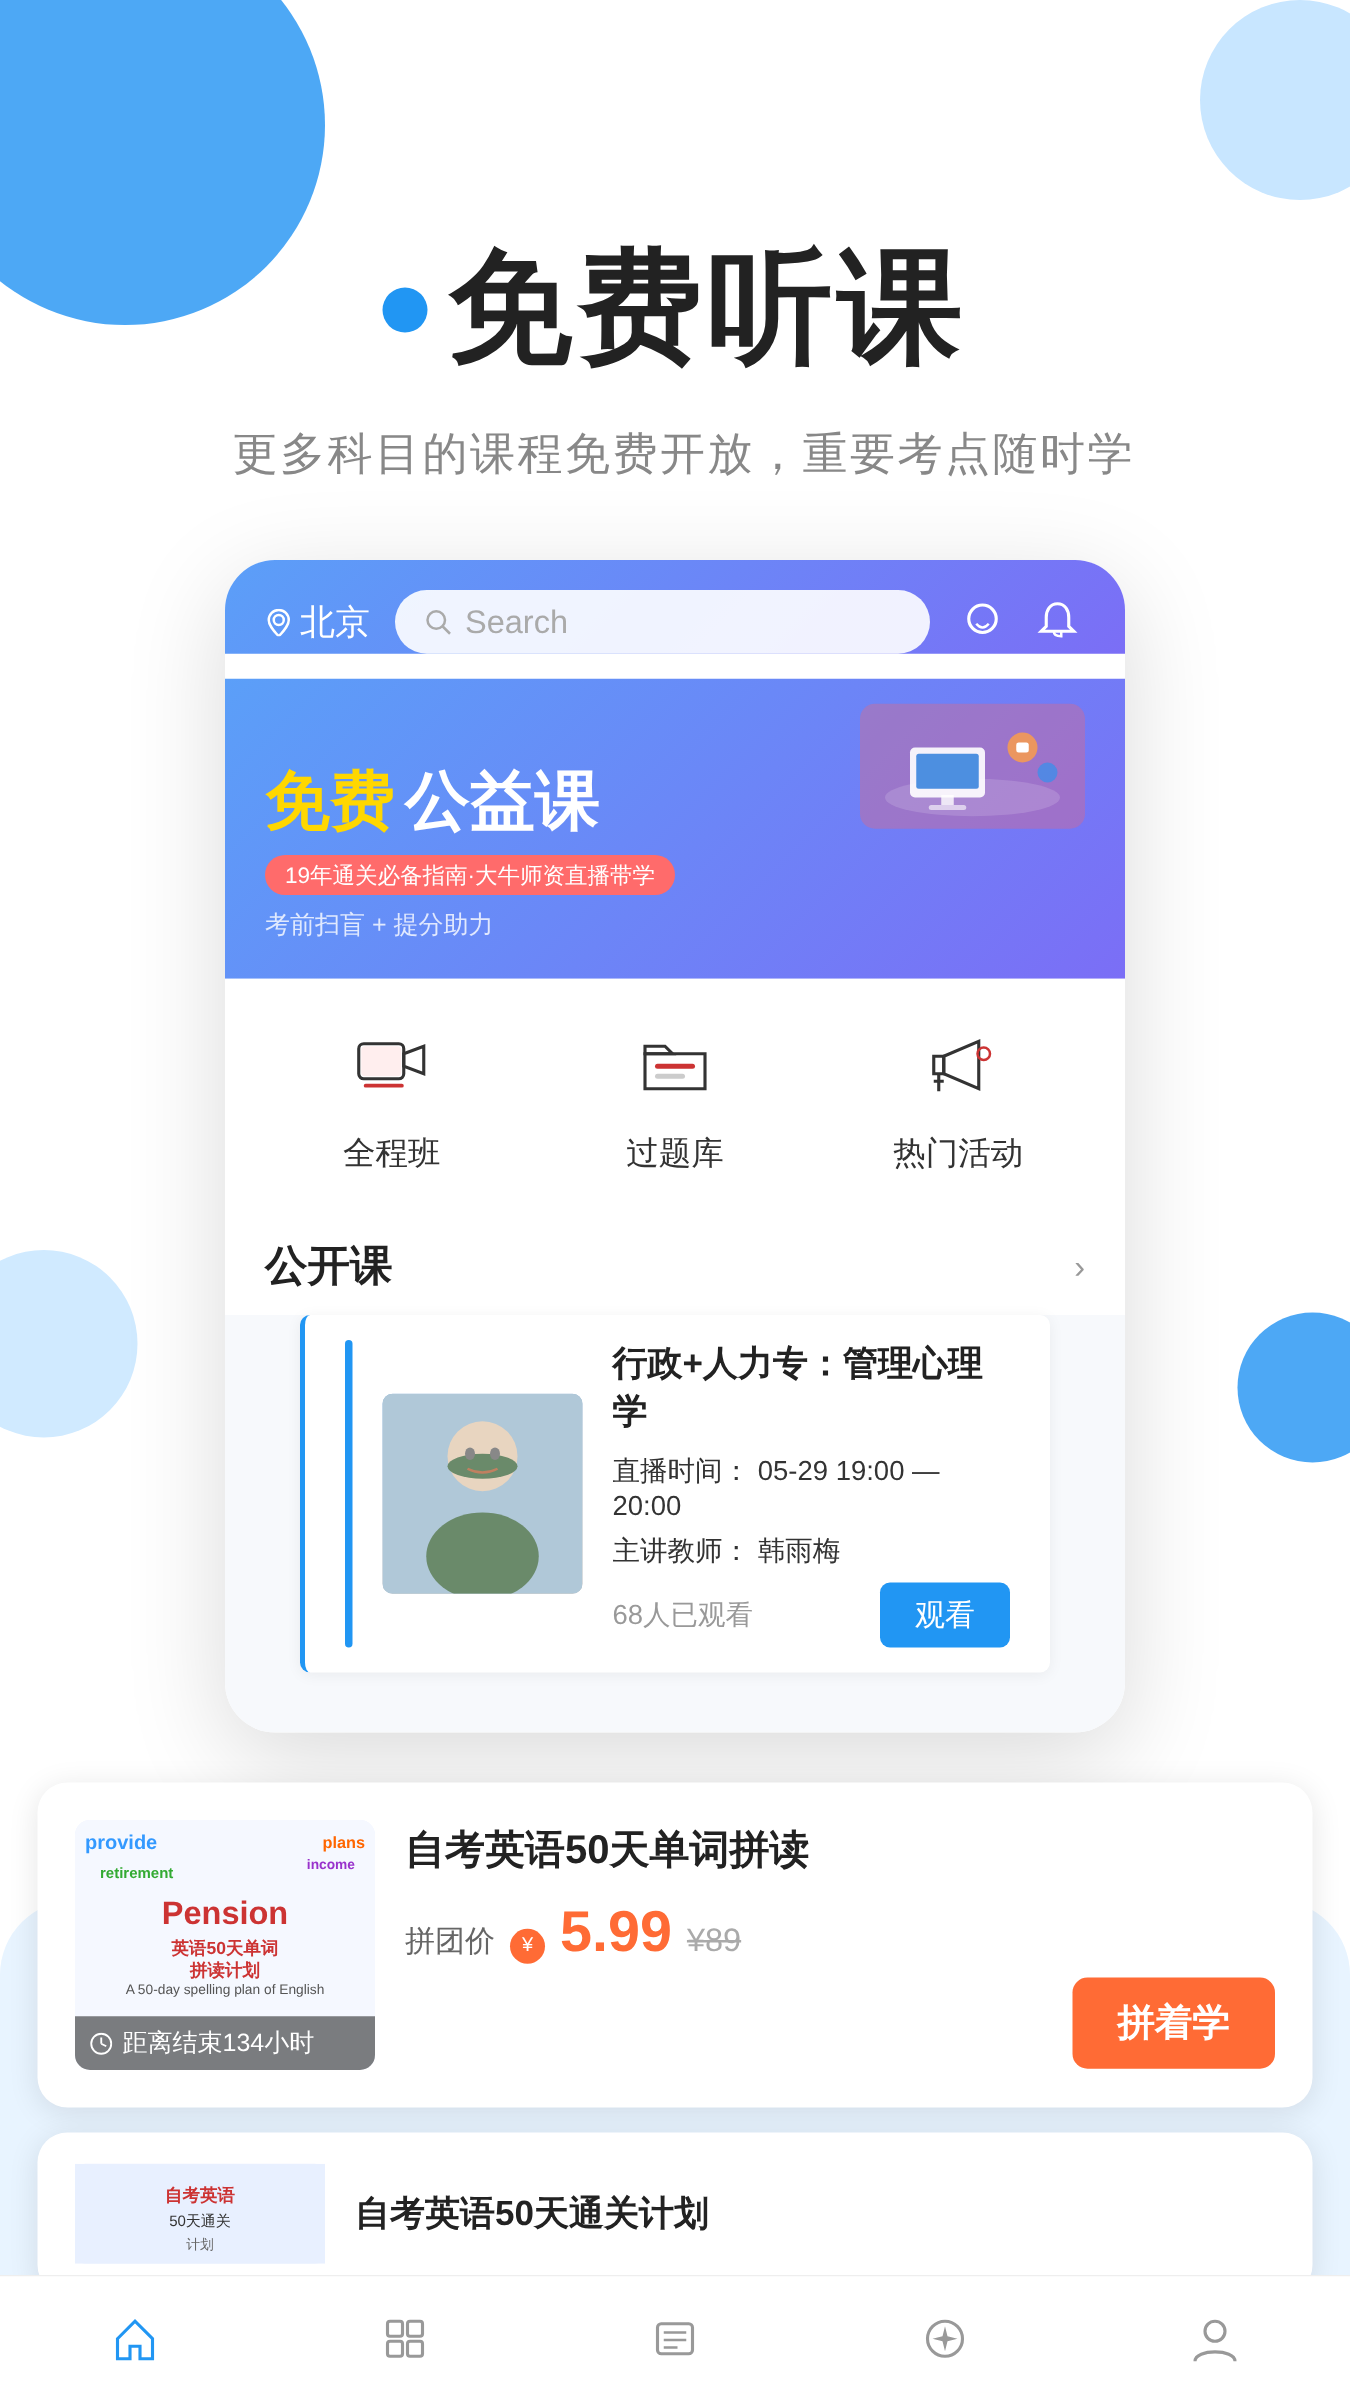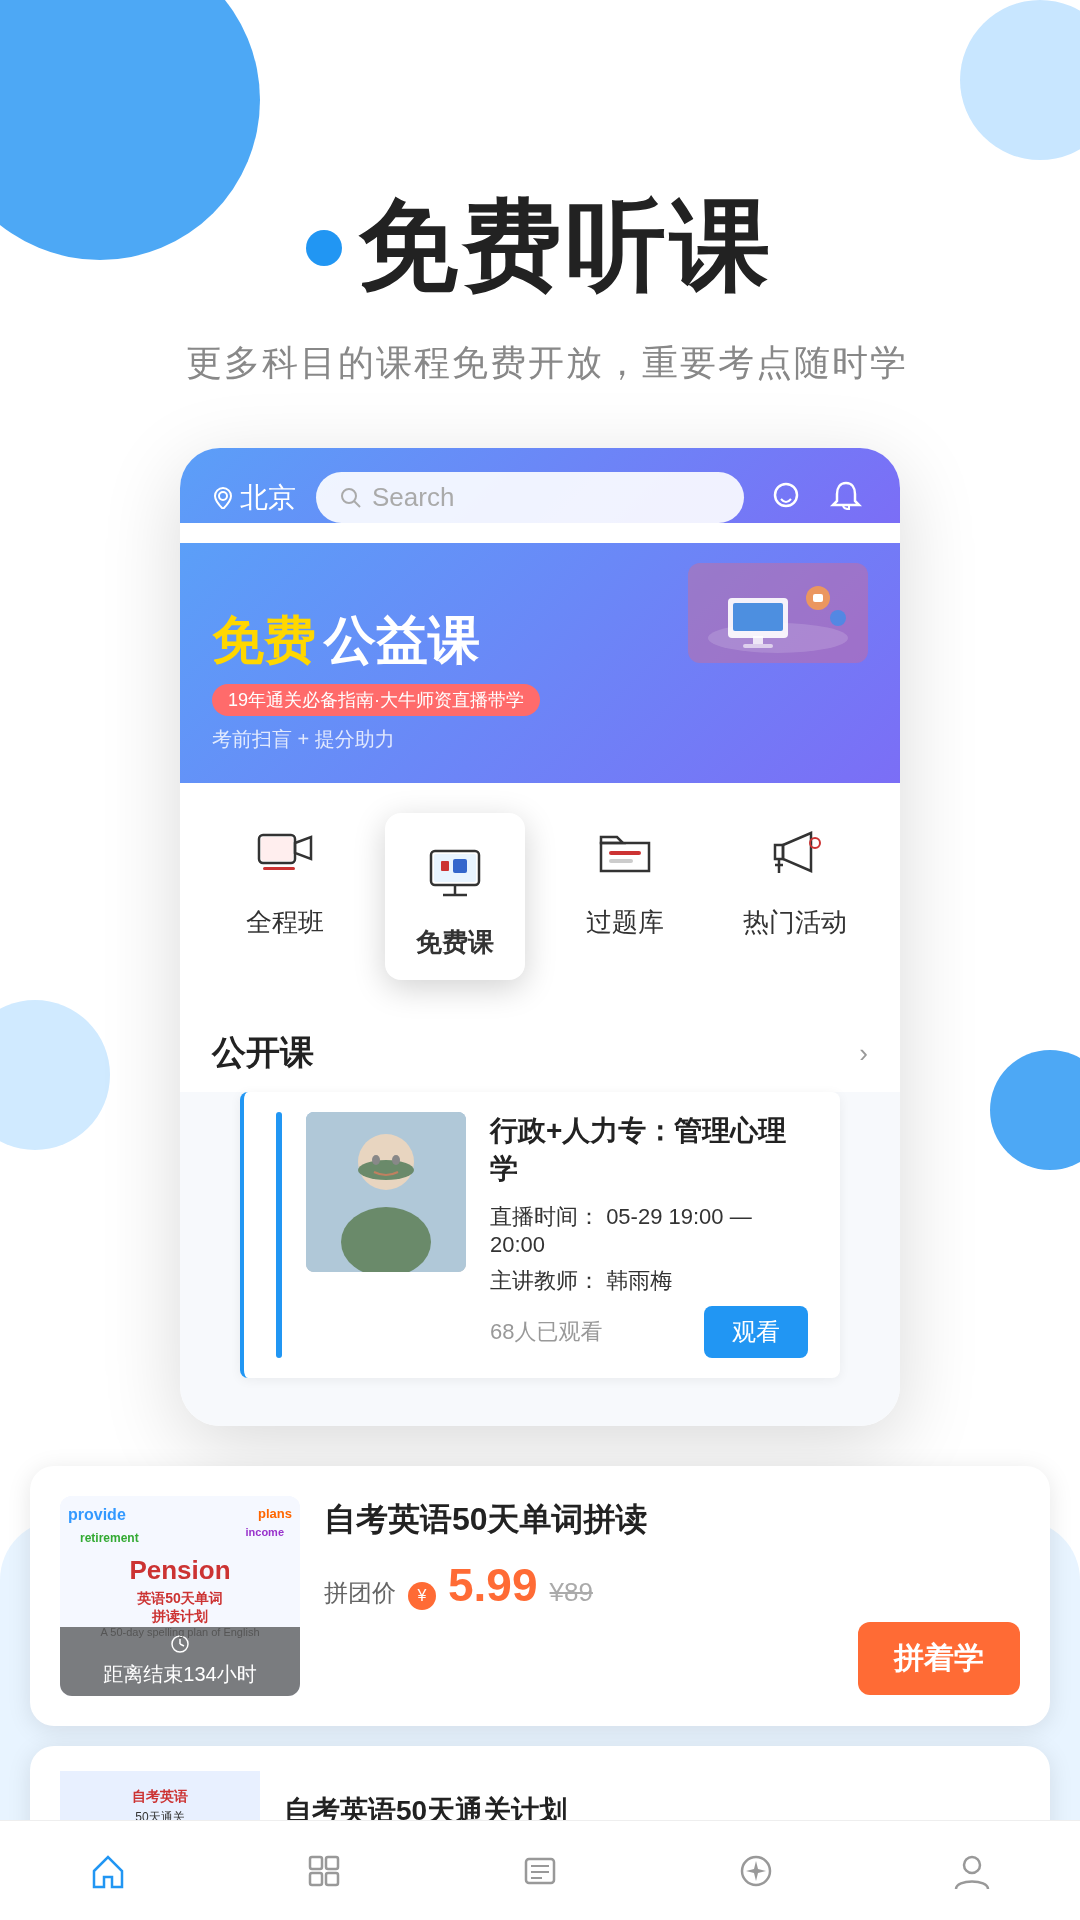--- a/index.html
+++ b/index.html
@@ -239,21 +239,21 @@
       display: flex;
       align-items: center;
     }
 
     
     .course-card {
       background: #ffffff;
       padding: 20px 32px;
       display: flex;
       gap: 24px;
-      align-items: flex-start;
+      align-items: center;
       border-left: 4px solid #2196F3;
       margin: 0 32px 20px;
       border-radius: 8px;
       box-shadow: 0 2px 12px rgba(0,0,0,0.06);
     }
     .course-info {
       flex: 1;
     }
     .course-title {
       font-size: 28px;
@@ -319,21 +319,20 @@
       bottom: 0;
       left: 0;
       right: 0;
       background: rgba(0,0,0,0.5);
       color: white;
       font-size: 20px;
       padding: 8px 12px;
       display: flex;
       align-items: center;
       gap: 8px;
-      flex-direction: column;
     }
     .product-info {
       flex: 1;
     }
     .product-title {
       font-size: 32px;
       font-weight: 700;
       color: #222222;
       line-height: 1.4;
       margin-bottom: 16px;
@@ -570,33 +569,20 @@
         <svg width="60" height="60" viewBox="0 0 60 60">
           <rect x="4" y="12" width="36" height="28" rx="4" stroke="#333" stroke-width="2.5" fill="none"></rect>
           <rect x="6" y="14" width="32" height="24" rx="3" fill="#ffeeee"></rect>
           <path d="M40 20 L56 14 L56 36 L40 30 Z" stroke="#333" stroke-width="2.5" fill="none"></path>
           <rect x="8" y="44" width="32" height="3" rx="1.5" fill="#cc3333"></rect>
         </svg>
       </div>
       <span class="menu-label">全程班</span>
     </div>
 
-    <div class="menu-item menu-item-highlight">
-      <div class="menu-icon-box">
-        <svg width="60" height="60" viewBox="0 0 60 60">
-          <rect x="6" y="8" width="48" height="34" rx="4" stroke="#333" stroke-width="2.5" fill="none"></rect>
-          <rect x="9" y="11" width="42" height="28" rx="2" fill="#e8f4ff"></rect>
-          <line x1="30" y1="42" x2="30" y2="52" stroke="#333" stroke-width="2.5"></line>
-          <line x1="18" y1="52" x2="42" y2="52" stroke="#333" stroke-width="2.5"></line>
-          <rect x="16" y="18" width="8" height="10" rx="1" fill="#cc3333"></rect>
-          <rect x="28" y="16" width="14" height="14" rx="2" fill="#3366cc"></rect>
-        </svg>
-      </div>
-      <span class="menu-label" style="font-weight:700;">免费课</span>
-    </div>
 
     <div class="menu-item">
       <div class="menu-icon-box">
         <svg width="60" height="60" viewBox="0 0 60 60">
           <path d="M6 20 L6 48 L54 48 L54 20 Z" stroke="#333" stroke-width="2.5" fill="none"></path>
           <path d="M6 20 L6 14 L22 14 L28 20 Z" stroke="#333" stroke-width="2.5" fill="none"></path>
           <rect x="14" y="28" width="32" height="4" rx="2" fill="#cc3333"></rect>
           <rect x="14" y="36" width="24" height="4" rx="2" fill="#cccccc"></rect>
         </svg>
       </div>

